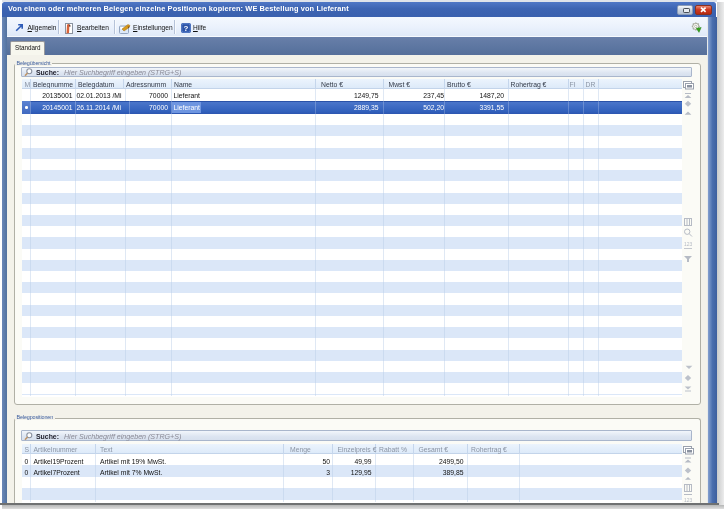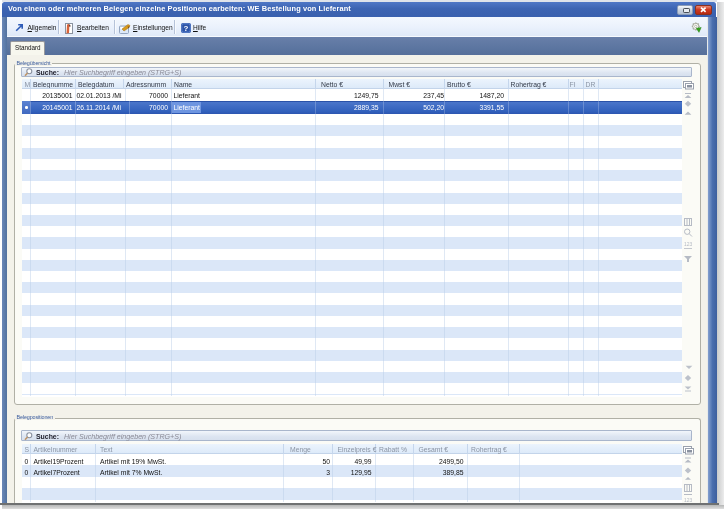--- a/index.html
+++ b/index.html
@@ -43,21 +43,21 @@
   .hsep{position:absolute;width:1px;background:#c5d6ec;}
   .vline{position:absolute;width:1px;background:rgba(185,203,230,0.45);}
   .cell{position:absolute;font-size:6.8px;color:#121212;}
   .cellr{position:absolute;font-size:6.8px;color:#121212;text-align:right;}
   .wcell{color:#fff;}
 </style>
 </head>
 <body>
 <div class="abs" id="topedge"></div>
 <div class="abs" id="titlebar"></div>
-<div class="t" id="title">Von einem oder mehreren Belegen einzelne Positionen earbeiten: WE Bestellung von Lieferant</div>
+<div class="t" id="title">Von einem oder mehreren Belegen einzelne Positionen kopieren: WE Bestellung von Lieferant</div>
 <div class="abs" id="btnmax">
     <div class="sq"></div>
   </div>
 <div class="abs" id="btnclose">
     <svg width="15" height="8" style="position:absolute;left:0.5px;top:0.5px">
       <path d="M5 1.6 L9.6 5.8 M9.6 1.6 L5 5.8" stroke="#fff" stroke-width="1.7"></path>
     </svg>
   </div>
 <div class="abs" id="bleft"></div>
 <div class="abs" id="content"></div>

